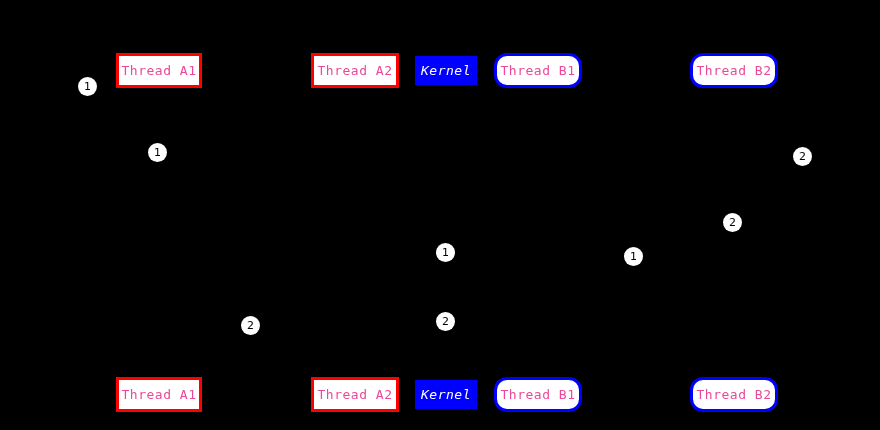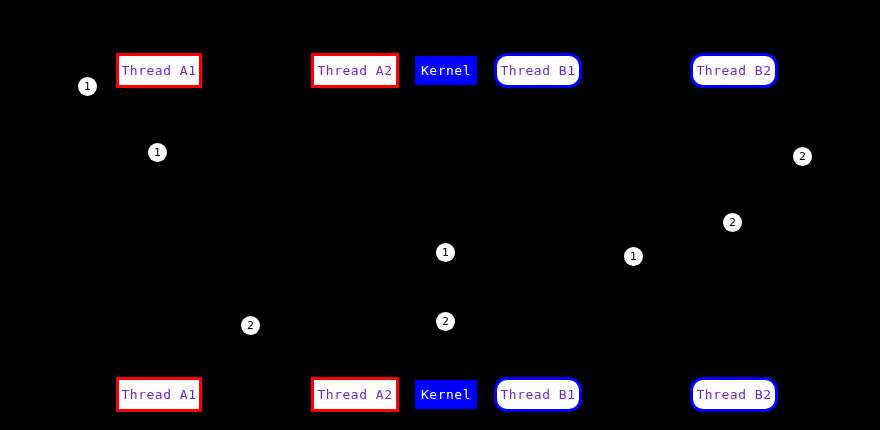--- a/index.html
+++ b/index.html
@@ -26,30 +26,31 @@
     align-items: center;
     justify-content: center;
     font-family: "DejaVu Sans Mono", "Liberation Mono", monospace;
     font-size: 13px;
     letter-spacing: 0.5px;
     white-space: nowrap;
     line-height: 1;
   }
   .node.outline {
     background: #ffffff;
-    color: #6d28d9;
+    color: #ec4899;
     border-style: solid;
     border-width: 3px;
   }
   .node.red   { border-color: #ff0000; }
   .node.blue  { border-color: #0000ff; border-radius: 13px; }
   .node.filled {
     background: #0000ff;
     color: #ffffff;
     border: 0;
+    font-style: italic;
   }
 
   
   .lifeline {
     position: absolute;
     width: 1px;
     background: #000000;
   }
 
   

